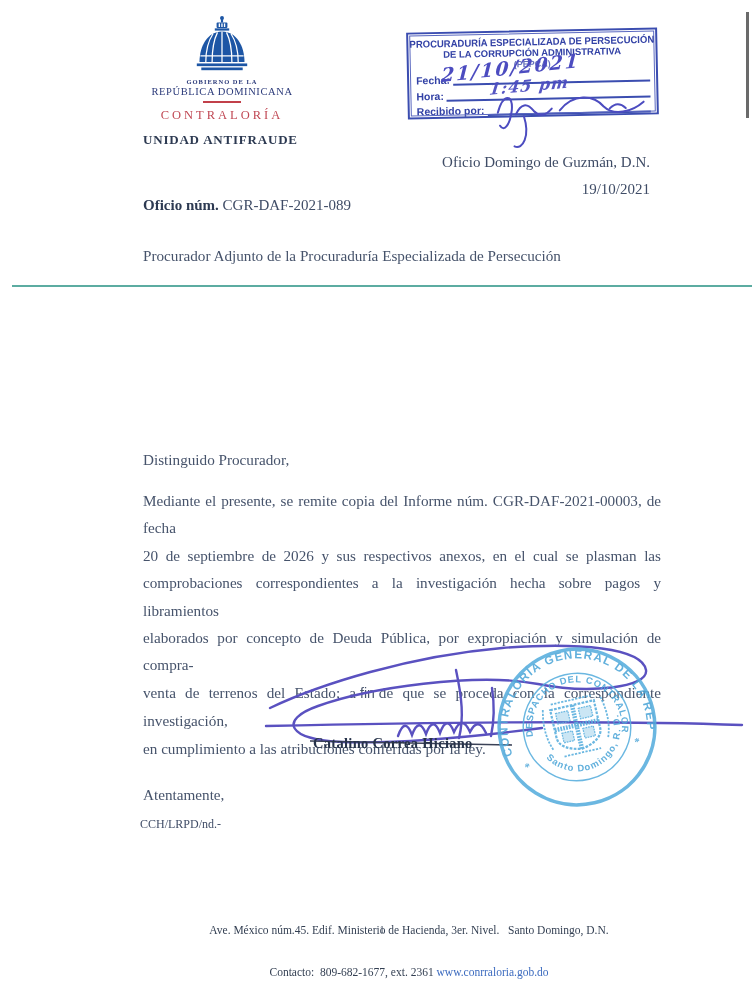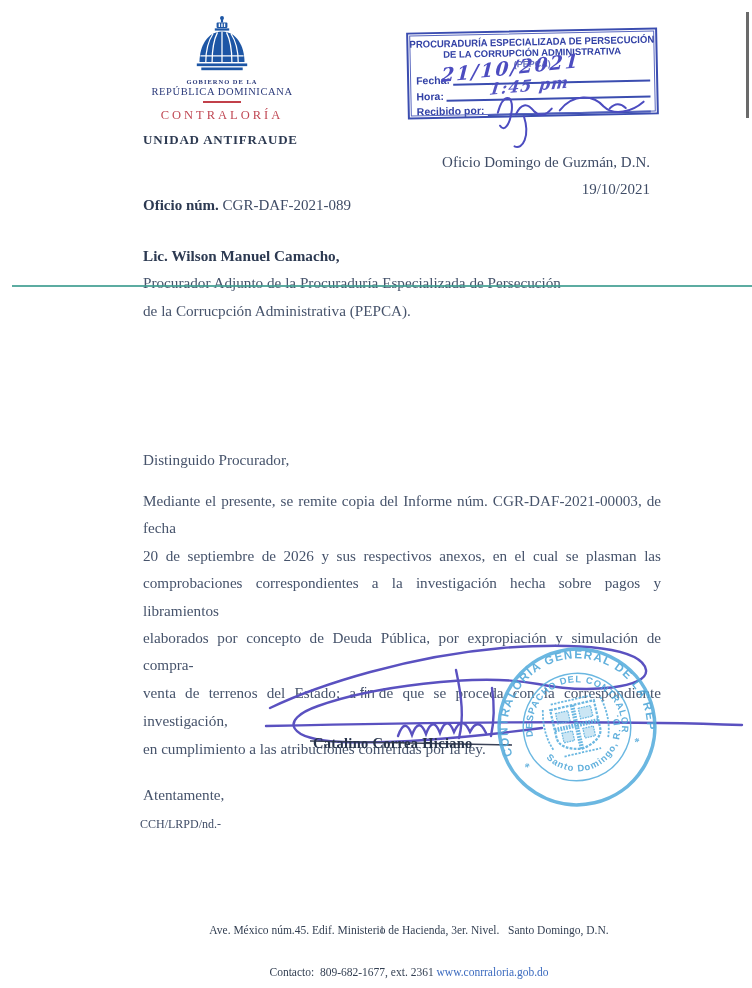--- a/index.html
+++ b/index.html
@@ -124,23 +124,21 @@
   <div class="unit-title">UNIDAD  ANTIFRAUDE</div>
 
   <div class="dateline">
     <div>Oficio Domingo de Guzmán, D.N.</div>
     <div>19/10/2021</div>
   </div>
 
   <div class="oficio"><b>Oficio núm.</b><span> CGR-DAF-2021-089</span></div>
 
   <div class="block" style="top:242px;">
-    <div class="bold">Lic. Wilson Manuel Camacho,</div>
     <div>Procurador Adjunto de la Procuraduría Especializada de Persecución</div>
-    <div>de la Corrucpción Administrativa (PEPCA).</div>
   </div>
   <div class="teal-line"></div>
 
 
   <div class="block" style="top:446px;">Distinguido Procurador,</div>
 
   <div class="block" style="top:487px;">
     <div class="jline">Mediante el presente, se remite copia del Informe núm. CGR-DAF-2021-00003, de fecha</div>
     <div class="jline">20 de septiembre de 2026 y sus respectivos anexos, en el cual se plasman las</div>
     <div class="jline">comprobaciones correspondientes a la investigación hecha sobre pagos y libramientos</div>

